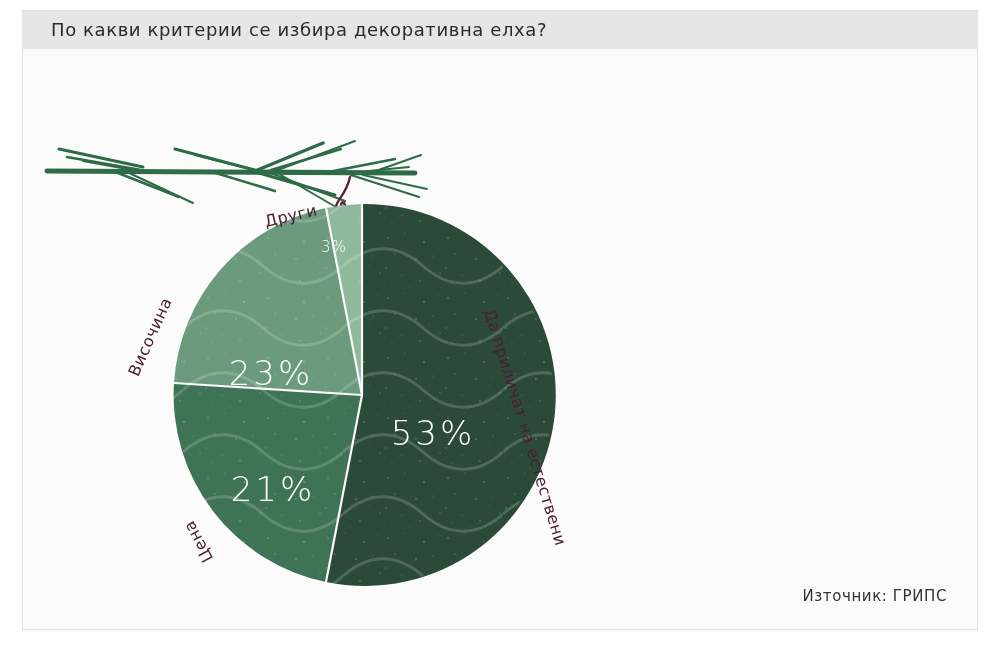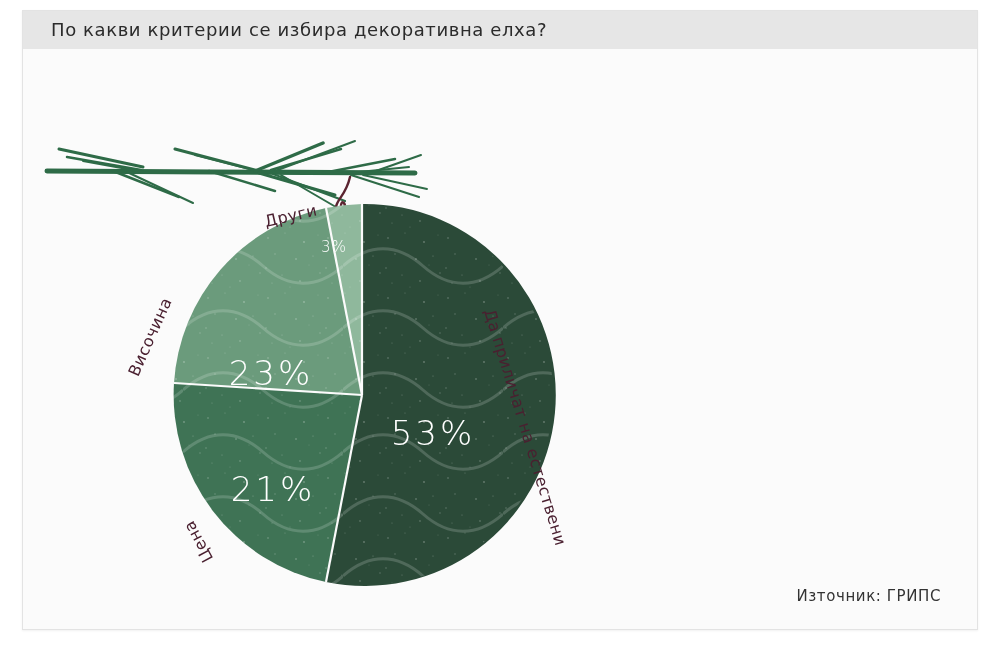--- a/index.html
+++ b/index.html
@@ -42,21 +42,21 @@
     width:100%;height:582px;
     background:#fbfbfb;
   }
   .chart-stage{
     position:absolute;
     left:0;top:0;
     width:956px;height:582px;
   }
   .source-note{
     position:absolute;
-    right:36px;bottom:26px;
+    right:30px;bottom:26px;
     font-size:15px;
     color:#333333;
     letter-spacing:0.6px;
     white-space:nowrap;
   }
   svg{display:block;}
   .pct-label{
     fill:#ffffff;
     font-family:"DejaVu Sans", sans-serif;
     font-weight:300;

